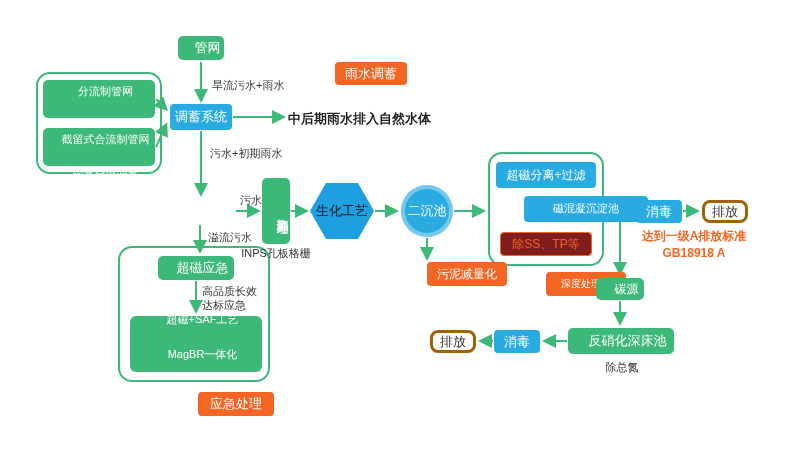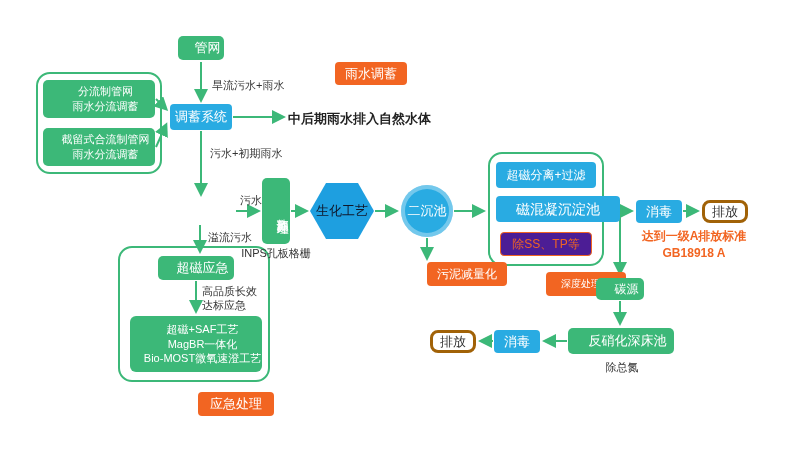--- a/index.html
+++ b/index.html
@@ -12,30 +12,30 @@
     position:absolute;border:2px solid #3CB878;border-radius:14px;
     background:#ffffff;z-index:0;box-sizing:border-box;
   }
   .node{
     position:absolute;display:flex;align-items:center;justify-content:center;
     text-align:center;box-sizing:border-box;z-index:2;font-size:13px;line-height:1.2;
   }
   .green{background:#3CB878;color:#fff;border-radius:5px;padding-left:13px;}
   .blue{background:#29ABE2;color:#fff;border-radius:4px;}
   .orange{background:#F26522;color:#fff;border-radius:4px;margin-left:40px;}
-  .outline-orange{background:#4c1d95;border:1.5px solid #F26522;color:#F26522;border-radius:4px;font-size:12px;}
+  .outline-orange{background:#7f1d1d;border:1.5px solid #F26522;color:#F26522;border-radius:4px;font-size:12px;}
   .outline-gray{background:#fff;border:3px solid #a16207;color:#333;border-radius:8px;}
   .hex{
     clip-path:polygon(25% 0,75% 0,100% 50%,75% 100%,25% 100%,0 50%);
     background:#1E9FE0;color:#0f172a;border-radius:0;
   }
   .circ{border-radius:50%;background:#29ABE2;color:#fff;box-shadow:inset 0 0 0 4px rgba(255,255,255,.35);}
   .vertical{writing-mode:vertical-lr;letter-spacing:1px;}
   .small{font-size:11px;}
-  .lines div span{display:block;line-height:1.35;}
+  .lines div span{display:block;line-height:1.35;margin-top:20px;}
   .lbl{position:absolute;color:#333;font-size:11px;white-space:nowrap;z-index:2;}
   .lbl-bold{font-size:13px;font-weight:bold;color:#222;}
   .std{position:absolute;color:#F26522;font-size:12px;font-weight:bold;text-align:center;z-index:2;}
   .std span{display:block;line-height:1.4;}
 </style>
 </head>
 <body>
 
 <div class="canvas">
 
@@ -96,21 +96,21 @@
 
   <div class="lbl" style="left:240px;top:193px">污水</div>
 
   <div class="node green vertical" style="left:262px;top:178px;width:28px;height:66px;font-size:12px">高效预处理</div>
   <div class="lbl" style="left:232px;top:246px;width:88px;text-align:center">INPS孔板格栅</div>
 
   <div class="node hex" style="left:310px;top:183px;width:64px;height:56px">生化工艺</div>
   <div class="node circ" style="left:401px;top:185px;width:52px;height:52px">二沉池</div>
 
   <div class="node blue" style="left:496px;top:162px;width:100px;height:26px;font-size:12px">超磁分离+过滤</div>
-  <div class="node blue" style="left:496px;top:196px;width:124px;height:26px;font-size:14px">磁混凝沉淀池</div>
+  <div class="node blue" style="left:524px;top:196px;width:124px;height:26px;font-size:11px">磁混凝沉淀池</div>
   <div class="node outline-orange" style="left:500px;top:232px;width:92px;height:24px">除SS、TP等</div>
 
   <div class="node blue" style="left:636px;top:200px;width:46px;height:23px">消毒</div>
   <div class="node outline-gray" style="left:702px;top:200px;width:46px;height:23px">排放</div>
 
   <div class="std" style="left:614px;top:228px;width:160px">
     <span>达到一级A排放标准</span>
     <span>GB18918 A</span>
   </div>
 

